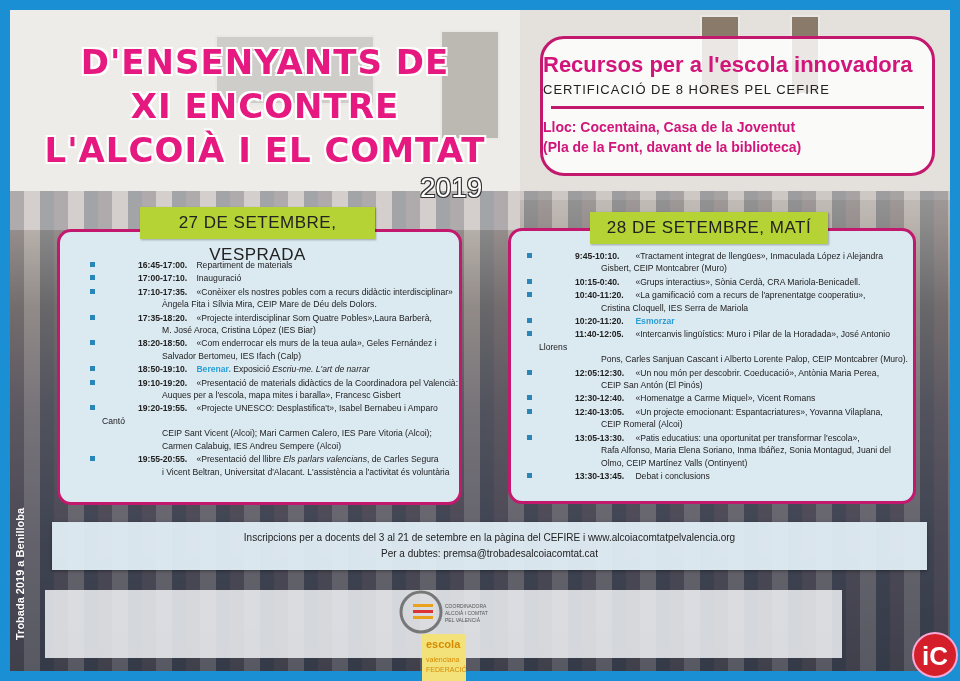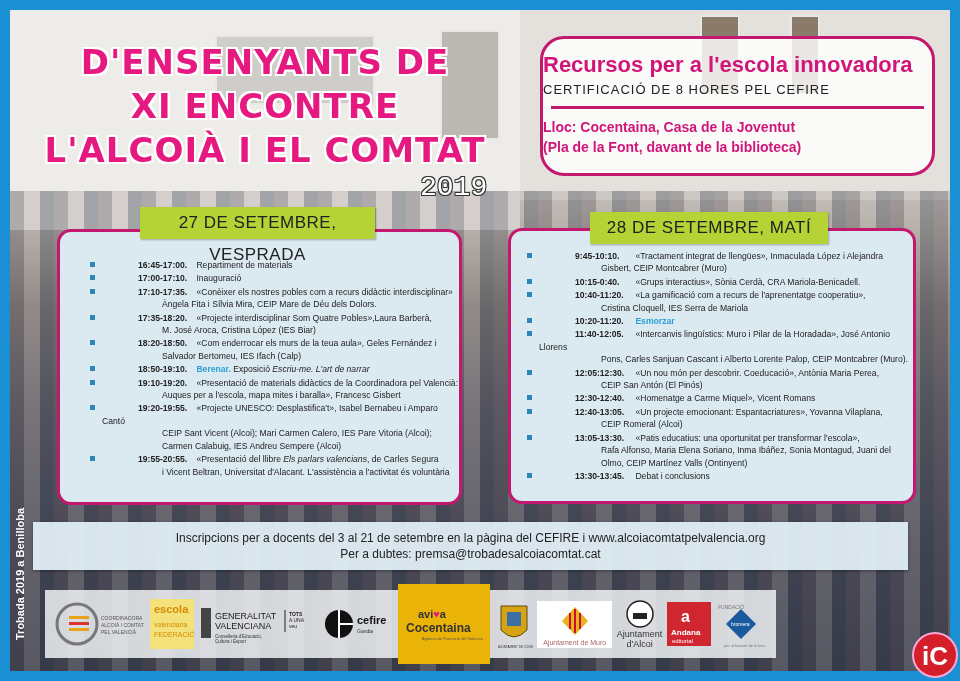--- a/index.html
+++ b/index.html
@@ -30,21 +30,21 @@
     opacity: 0.75;
   }
   .title {
     position: absolute; left: 30px; top: 40px; width: 470px; text-align: center;
     color: #e5197f; font-weight: bold; font-family: "DejaVu Sans", sans-serif;
     font-size: 34px; line-height: 44px; letter-spacing: 1px;
     text-shadow: 2px 2px 0 #fff, -2px -2px 0 #fff, 2px -2px 0 #fff, -2px 2px 0 #fff;
   }
   .year {
     position: absolute; left: 420px; top: 172px; color: #fff; font-size: 28px;
-    font-family: Liberation Mono, monospace;
+    font-family: Liberation Sans, sans-serif;
     text-shadow: 1px 1px 0 #333, -1px -1px 0 #333, 1px -1px 0 #333, -1px 1px 0 #333;
   }
   .infobox {
     position: absolute; left: 540px; top: 36px; width: 395px; height: 140px;
     background: rgba(255,255,255,0.82); border: 3px solid #c2186e; border-radius: 24px;
     text-align: left;
   }
   .infobox .h { color: #d1157a; font-weight: bold; font-size: 22px; margin-top: 13px; font-family: "Liberation Sans", sans-serif; }
   .infobox .sub { color: #222; font-size: 13px; letter-spacing: 1px; margin-top: 4px; }
   .infobox .rule { height: 3px; background: #c2186e; margin: 9px 8px 8px 8px; }
@@ -61,28 +61,29 @@
   .items li { position: relative; padding-left: 12px; line-height: 12.4px; margin-bottom: 1px; }
   .items li::before {
     content: ""; position: absolute; left: 0; top: 3px; width: 5px; height: 5px; background: #2a86b8;
   }
   .items .t { display: inline-block; font-weight: bold; margin-left: 36px; }
   .items .d { }
   .items .cont { display: block; }
   .items .hl { color: #2a9fd6; font-weight: bold; }
   .items em { font-style: italic; }
   .bottombar {
-    position: absolute; left: 33px; top: 522px; width: 875px; height: 48px;
-    background: rgba(226,238,245,0.95); text-align: center; color: #222; font-size: 12px; line-height: 16px;
+    position: absolute; left: 52px; top: 522px; width: 875px; height: 48px;
+    background: rgba(226,238,245,0.95); text-align: center; color: #222; font-size: 10px; line-height: 16px;
     padding-top: 8px; box-shadow: 0 1px 3px rgba(0,0,0,0.4);
   }
   .logos {
-    position: absolute; left: 45px; top: 590px; width: 731px; height: 68px;
+    position: absolute; left: 45px; top: 590px; width: 797px; height: 68px;
     background: rgba(240,242,244,0.85); display: flex; align-items: center; justify-content: space-around;
     padding: 0 8px;
+    flex-direction: column;
   }
   .logo { display: flex; flex-direction: column; align-items: center; justify-content: center; font-size: 7px; color: #333; text-align: center; }
   .vert {
     position: absolute; left: 14px; top: 640px; transform: rotate(-90deg); transform-origin: left top;
     color: #fff; font-size: 11px; white-space: nowrap; font-weight: bold;
   }
   .corner-badge {
     position: absolute; left: 912px; top: 632px; width: 46px; height: 46px; border-radius: 50%;
     background: #d41f2b; color: #fff; font-weight: bold; font-size: 26px; text-align: center; line-height: 44px;
     border: 2px solid #f9a8d4;

